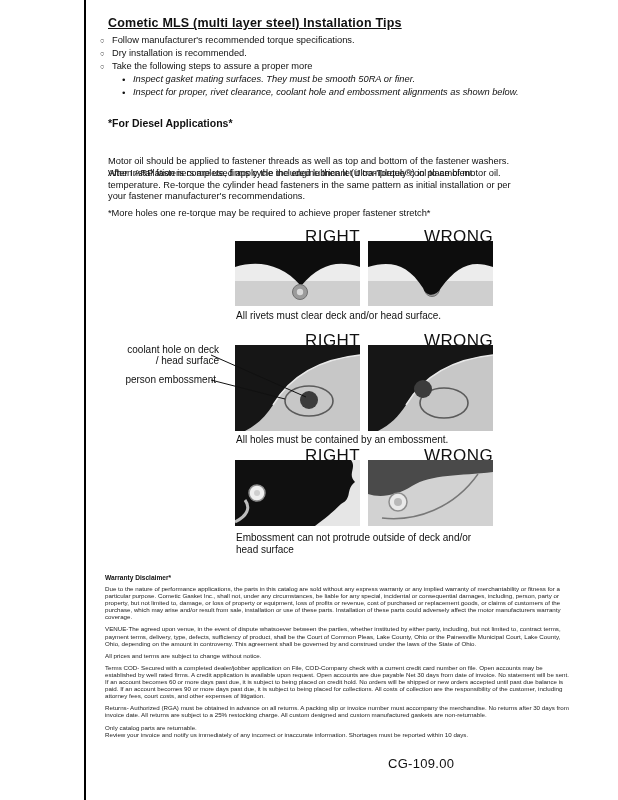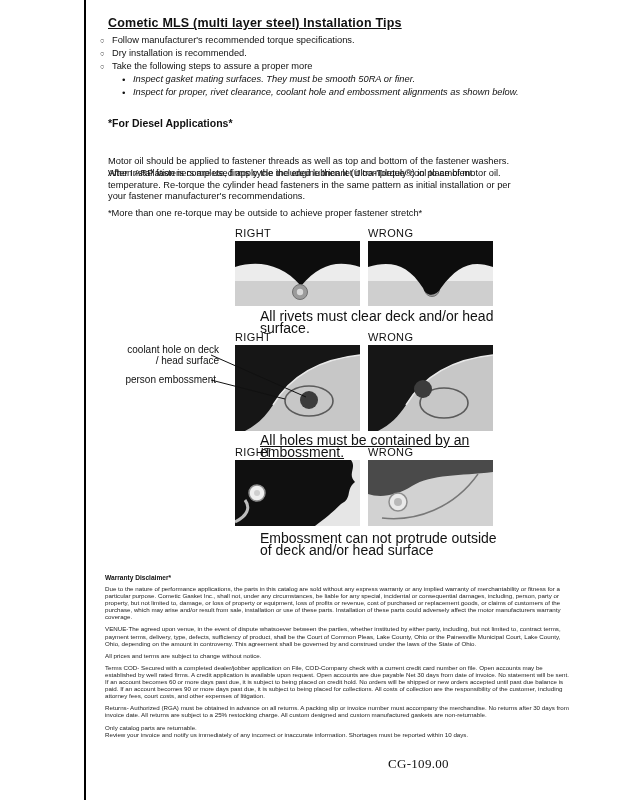--- a/index.html
+++ b/index.html
@@ -24,47 +24,47 @@
   .bullet{position:relative;padding-left:12px;}
   .bullet::before{content:"○";position:absolute;left:0;top:0;font-size:7.5px;line-height:13px;}
   .subbullets{margin-left:22px;}
   .subbullet{position:relative;padding-left:11px;font-style:italic;}
   .subbullet::before{content:"•";position:absolute;left:0;top:0;font-size:9.5px;line-height:13px;}
   .diesel-heading{left:108px;top:117px;font-size:10.5px;font-weight:bold;}
   .para{font-size:9.3px;line-height:11.5px;}
   .para1{left:108px;top:136px;width:412px;margin-top:20px;}
   .para2{left:108px;top:168px;width:412px;}
   .para3{left:108px;top:208px;width:440px;}
-  .figlabel{font-size:11px;letter-spacing:.4px;text-align:left;width:125px;}
+  .figlabel{font-size:17px;letter-spacing:.4px;text-align:right;width:125px;}
   .r1-right-lab{left:235px;top:227px;}
   .r1-wrong-lab{left:368px;top:227px;}
   .r2-right-lab{left:235px;top:331px;}
   .r2-wrong-lab{left:368px;top:331px;}
   .r3-right-lab{left:235px;top:446px;}
   .r3-wrong-lab{left:368px;top:446px;}
   .panel{display:block;}
   .p-r1r{left:235px;top:241px;}
   .p-r1w{left:368px;top:241px;}
   .p-r2r{left:235px;top:345px;}
   .p-r2w{left:368px;top:345px;}
   .p-r3r{left:235px;top:460px;}
   .p-r3w{left:368px;top:460px;}
-  .caption{font-size:14px;line-height:12px;margin-left:24px;}
+  .caption{font-size:10px;line-height:12px;}
   .cap1{left:236px;top:310px;width:260px;}
-  .cap2{left:236px;top:434px;width:260px;text-decoration:underline;}
+  .cap2{left:236px;top:434px;width:260px;}
   .cap3{left:236px;top:532px;width:250px;}
   .sidelabel{font-size:10px;line-height:11px;text-align:right;}
   .side1{left:124px;top:344px;width:95px;}
   .side2{left:116px;top:374px;width:100px;}
   .connector{left:208px;top:349px;z-index:5;}
   .legal{left:105px;top:574px;width:468px;}
   .legal-heading{font-size:6.6px;font-weight:bold;margin-bottom:4px;}
   .legal p{font-size:6.2px;line-height:7.1px;margin:0 0 5px 0;color:#222;}
   .legal p.tight{margin-bottom:0;}
-  .footer{left:388px;top:756px;font-size:13px;letter-spacing:.3px;font-family:Liberation Serif, serif;}
+  .footer{left:388px;top:756px;font-size:13px;letter-spacing:.3px;}
 </style>
 </head>
 <body>
 
 <div class="page">
   <div class="left-rule"></div>
 
   <div class="abs title">Cometic MLS (multi layer steel) Installation Tips</div>
 
   <div class="abs bullets">
@@ -73,21 +73,21 @@
     <div class="bullet">Take the following steps to assure a proper more</div>
     <div class="subbullets">
       <div class="subbullet">Inspect gasket mating surfaces.  They must be smooth 50RA or finer.</div>
       <div class="subbullet">Inspect for proper, rivet clearance, coolant hole and embossment alignments as shown below.</div>
     </div>
   </div>
 
   <div class="abs diesel-heading">*For Diesel Applications*</div>
   <div class="abs para para1">Motor oil should be applied to fastener threads as well as top and bottom of the fastener washers. When ARP fasteners are used apply the included lubricant (Ultra-Torque®) in place of motor oil.</div>
   <div class="abs para para2">After Installation is complete, firms cycle the engine then let it completely cool to ambient temperature. Re-torque the cylinder head fasteners in the same pattern as initial installation or per your fastener manufacturer's recommendations.</div>
-  <div class="abs para para3">*More than one re-torque may be outside to achieve proper fastener stretch*</div>
+  <div class="abs para para3">*More holes one re-torque may be required to achieve proper fastener stretch*</div>
 
   <div class="abs figlabel r1-right-lab">RIGHT</div>
   <div class="abs figlabel r1-wrong-lab">WRONG</div>
 
   <svg class="abs panel p-r1r" width="125" height="65">
     <rect width="125" height="65" fill="#ececec"></rect>
     <rect y="40" width="125" height="25" fill="#cfcfcf"></rect>
     <path d="M0,0 H125 V26 C102,19 85,23 66,45 C47,23 23,19 0,26 Z" fill="#0d0d0d"></path>
     <circle cx="65" cy="51" r="7.5" fill="#9b9b9b" stroke="#6f6f6f"></circle>
     <circle cx="65" cy="51" r="3.2" fill="#d9d9d9"></circle>

